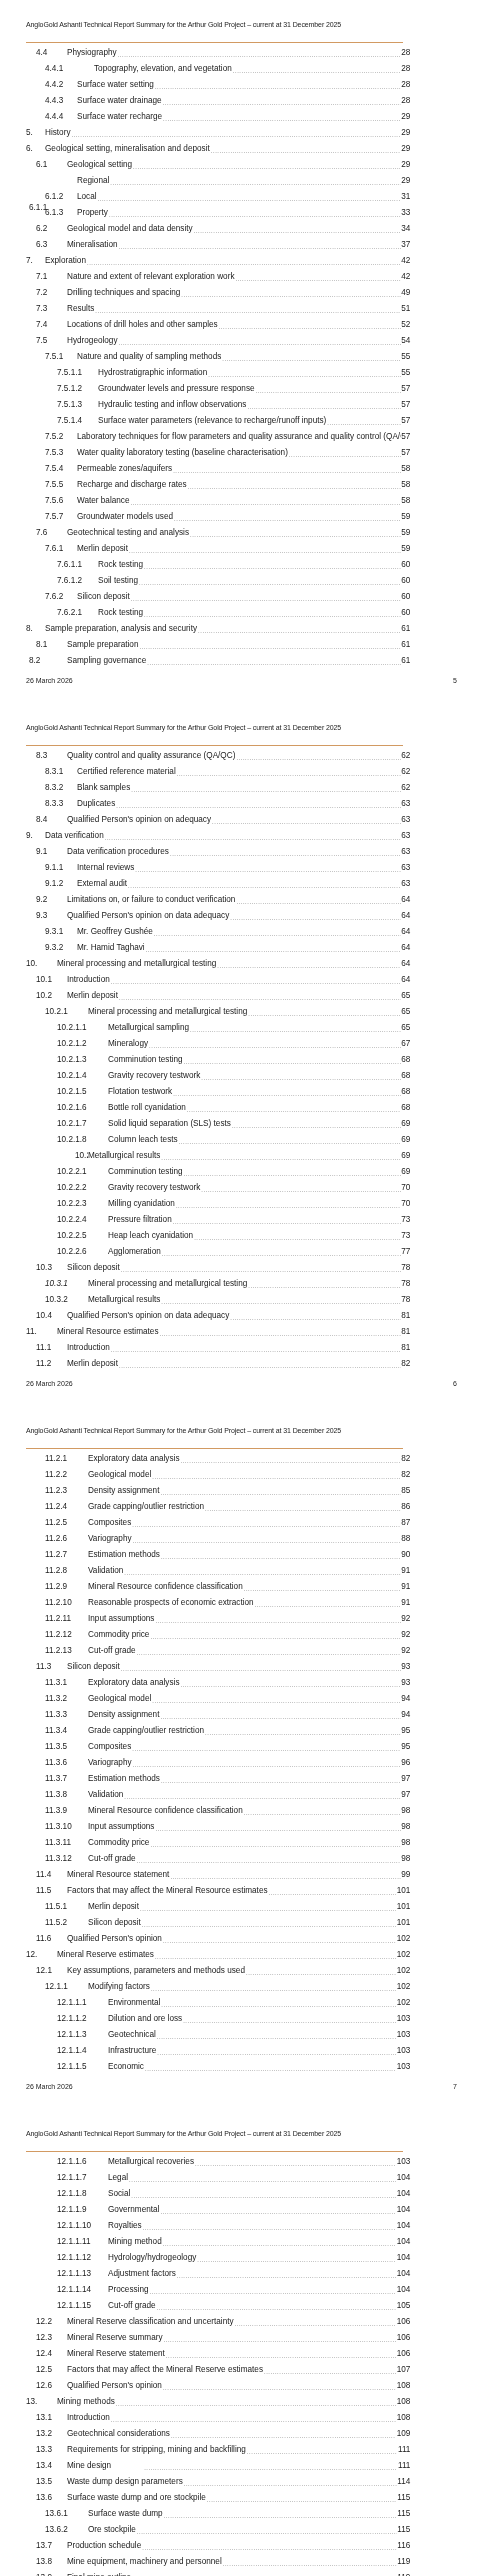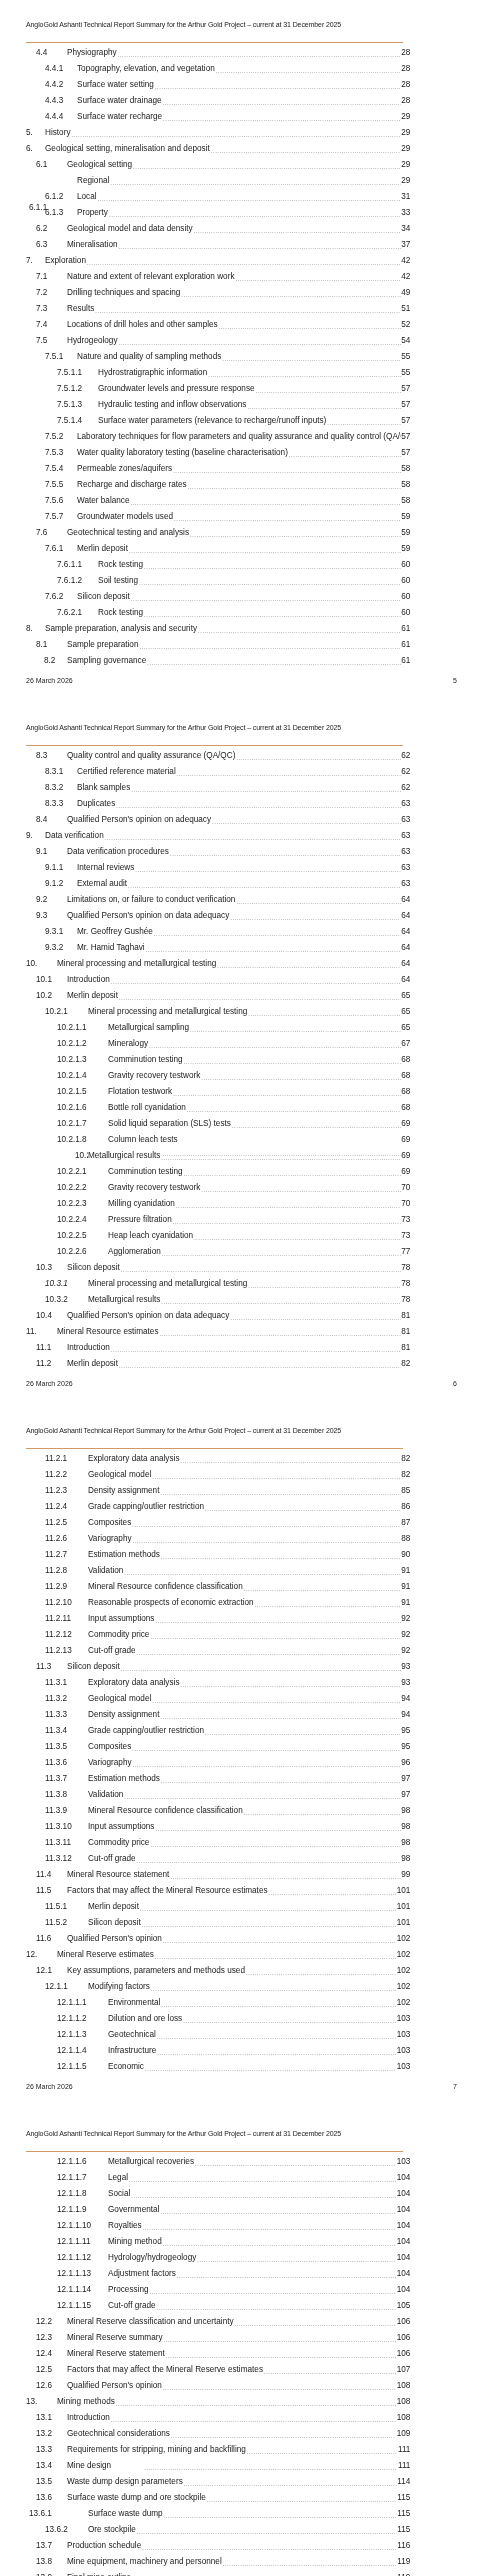--- a/index.html
+++ b/index.html
@@ -45,21 +45,21 @@
     <span class="toc-num" style="left: 36px;">4.4</span>
     <div class="toc-fill" style="left: 67px;">
       <span class="toc-title">Physiography</span>
       <span class="toc-dots">................................................................................................................................................................................................................................................................................................................................................................................................................</span>
     </div>
     <span class="toc-page">28</span>
   </div>
 
   <div class="toc-entry">
     <span class="toc-num" style="left: 45px;">4.4.1</span>
-    <div class="toc-fill" style="left: 77px;">
+    <div class="toc-fill" style="left: 94px;">
       <span class="toc-title">Topography, elevation, and vegetation</span>
       <span class="toc-dots">................................................................................................................................................................................................................................................................................................................................................................................................................</span>
     </div>
     <span class="toc-page">28</span>
   </div>
 
   <div class="toc-entry">
     <span class="toc-num" style="left: 45px;">4.4.2</span>
     <div class="toc-fill" style="left: 77px;">
       <span class="toc-title">Surface water setting</span>
@@ -377,21 +377,21 @@
   <div class="toc-entry">
     <span class="toc-num" style="left: 36px;">8.1</span>
     <div class="toc-fill" style="left: 67px;">
       <span class="toc-title">Sample preparation</span>
       <span class="toc-dots">................................................................................................................................................................................................................................................................................................................................................................................................................</span>
     </div>
     <span class="toc-page">61</span>
   </div>
 
   <div class="toc-entry">
-    <span class="toc-num" style="left: 44px; text-align: right;">8.2</span>
+    <span class="toc-num" style="left: 29px; text-align: right;">8.2</span>
     <div class="toc-fill" style="left: 67px;">
       <span class="toc-title">Sampling governance</span>
       <span class="toc-dots">................................................................................................................................................................................................................................................................................................................................................................................................................</span>
     </div>
     <span class="toc-page">61</span>
   </div>
 </div>
     <div class="running-footer-date">26 March 2026</div>
     <div class="running-footer-page">5</div>
   </section>
@@ -611,21 +611,21 @@
     <span class="toc-num" style="left: 57px;">10.2.1.7</span>
     <div class="toc-fill" style="left: 108px;">
       <span class="toc-title">Solid liquid separation (SLS) tests</span>
       <span class="toc-dots">................................................................................................................................................................................................................................................................................................................................................................................................................</span>
     </div>
     <span class="toc-page">69</span>
   </div>
 
   <div class="toc-entry">
     <span class="toc-num" style="left: 57px;">10.2.1.8</span>
-    <div class="toc-fill" style="left: 108px; flex-direction: column;">
+    <div class="toc-fill" style="left: 108px;">
       <span class="toc-title">Column leach tests</span>
       <span class="toc-dots">................................................................................................................................................................................................................................................................................................................................................................................................................</span>
     </div>
     <span class="toc-page">69</span>
   </div>
 
   <div class="toc-entry">
     <span class="toc-num" style="left: 45px; margin-left: 30px;">10.2.2</span>
     <div class="toc-fill" style="left: 88px;">
       <span class="toc-title">Metallurgical results</span>
@@ -1310,21 +1310,21 @@
   <div class="toc-entry">
     <span class="toc-num" style="left: 36px;">13.6</span>
     <div class="toc-fill" style="left: 67px; text-align: right;">
       <span class="toc-title">Surface waste dump and ore stockpile</span>
       <span class="toc-dots">................................................................................................................................................................................................................................................................................................................................................................................................................</span>
     </div>
     <span class="toc-page">115</span>
   </div>
 
   <div class="toc-entry">
-    <span class="toc-num" style="left: 29px;">13.6.1</span>
+    <span class="toc-num" style="left: 45px;">13.6.1</span>
     <div class="toc-fill" style="left: 88px;">
       <span class="toc-title">Surface waste dump</span>
       <span class="toc-dots">................................................................................................................................................................................................................................................................................................................................................................................................................</span>
     </div>
     <span class="toc-page">115</span>
   </div>
 
   <div class="toc-entry">
     <span class="toc-num" style="left: 45px;">13.6.2</span>
     <div class="toc-fill" style="left: 88px;">

